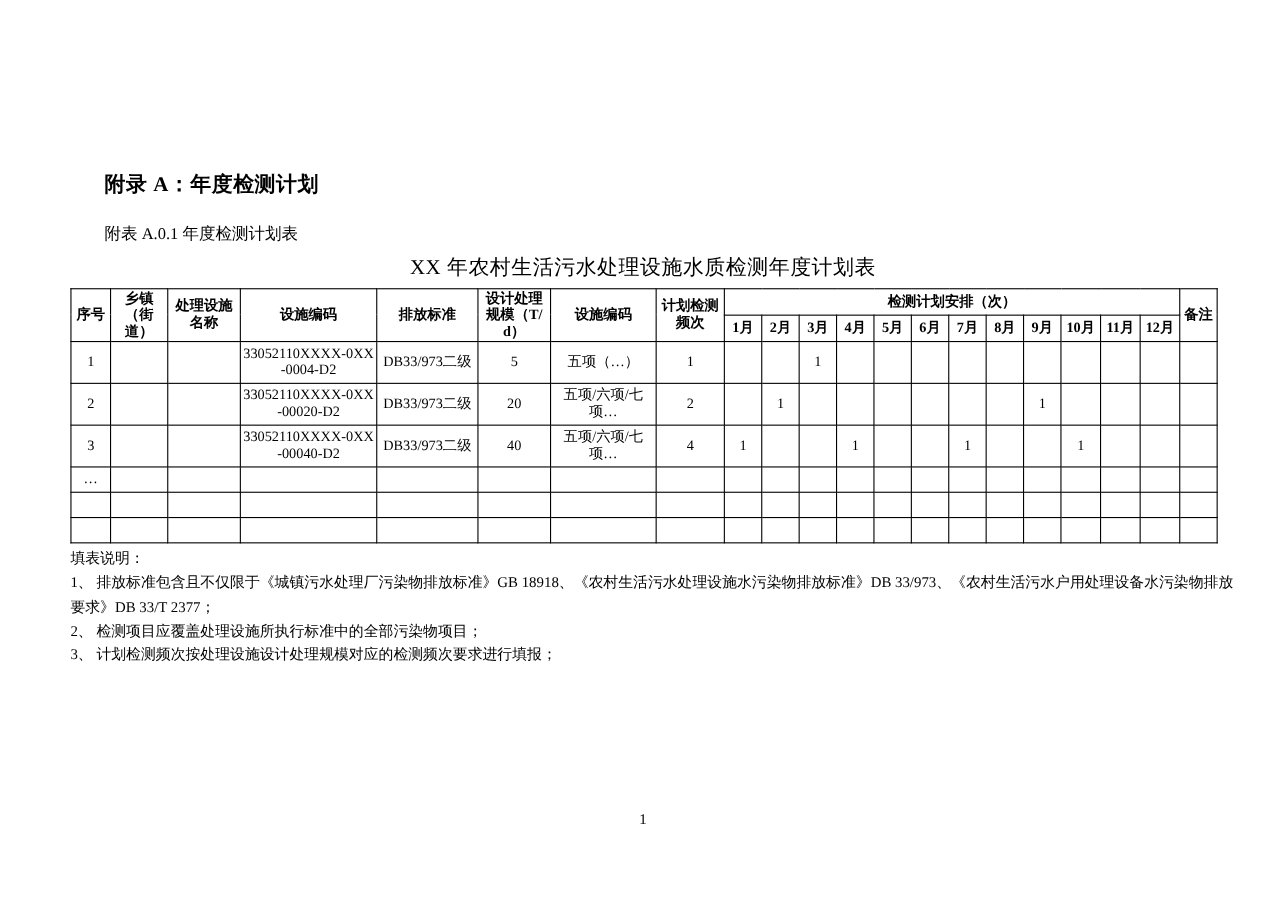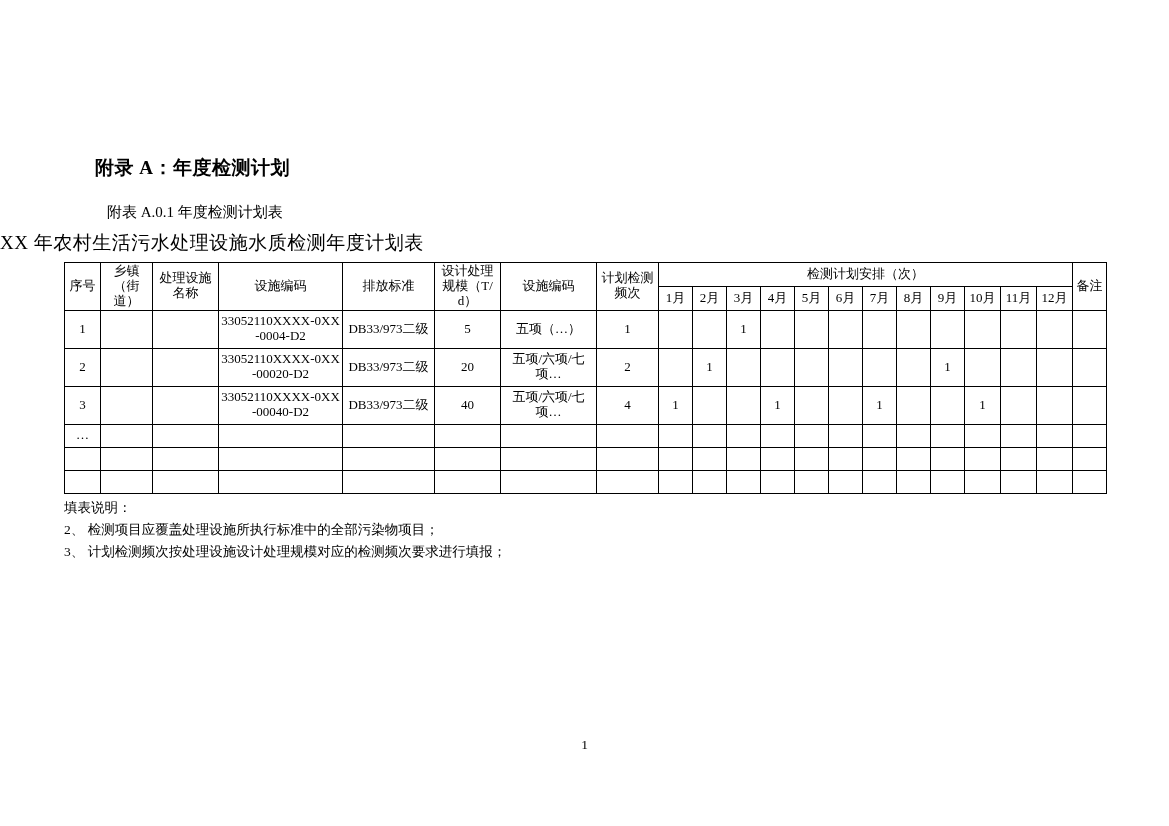--- a/index.html
+++ b/index.html
@@ -27,27 +27,27 @@
     top: 155px;
     font-size: 19px;
     font-weight: bold;
     letter-spacing: 0.5px;
   }
   .subtitle {
     position: absolute;
     left: 95px;
     top: 203px;
     font-size: 15px;
-    margin-left: 12px;
   }
   .table-title {
     position: absolute;
     left: 0;
     right: 0;
     top: 230px;
+    text-align: center;
     font-size: 19px;
     letter-spacing: 0.5px;
   }
   .table-wrap {
     position: absolute;
     left: 64px;
     top: 262px;
     width: 1042px;
   }
   table.plan {
@@ -59,21 +59,21 @@
     border: 1px solid #000000;
     font-size: 13px;
     font-weight: normal;
     text-align: center;
     vertical-align: middle;
     padding: 1px 1px;
     line-height: 1.15;
     word-break: break-all;
   }
   table.plan th {
-    font-weight: normal;
+    font-weight: bold;
     text-align: center;
   }
   .hdr-main {
     font-weight: bold;
     font-size: 13.5px;
   }
   .month-hdr {
     font-weight: bold;
     font-size: 12.5px;
     margin-top: 48px;
@@ -310,19 +310,20 @@
           <td></td>
           <td></td>
           <td></td>
         </tr>
       </tbody>
     </table>
   </div>
 
   <div class="notes">
     <div>填表说明：</div>
+    <div>1、 排放标准包含且不仅限于《城镇污水处理厂污染物排放标准》GB 18918、《农村生活污水处理设施水污染物排放标准》DB 33/973、《农村生活污水户用处理设备水污染物排放要求》DB 33/T 2377；</div>
     <div>2、 检测项目应覆盖处理设施所执行标准中的全部污染物项目；</div>
     <div>3、 计划检测频次按处理设施设计处理规模对应的检测频次要求进行填报；</div>
   </div>
 
   <div class="pagenum">1</div>
 
 </div>
 
 </body></html>

